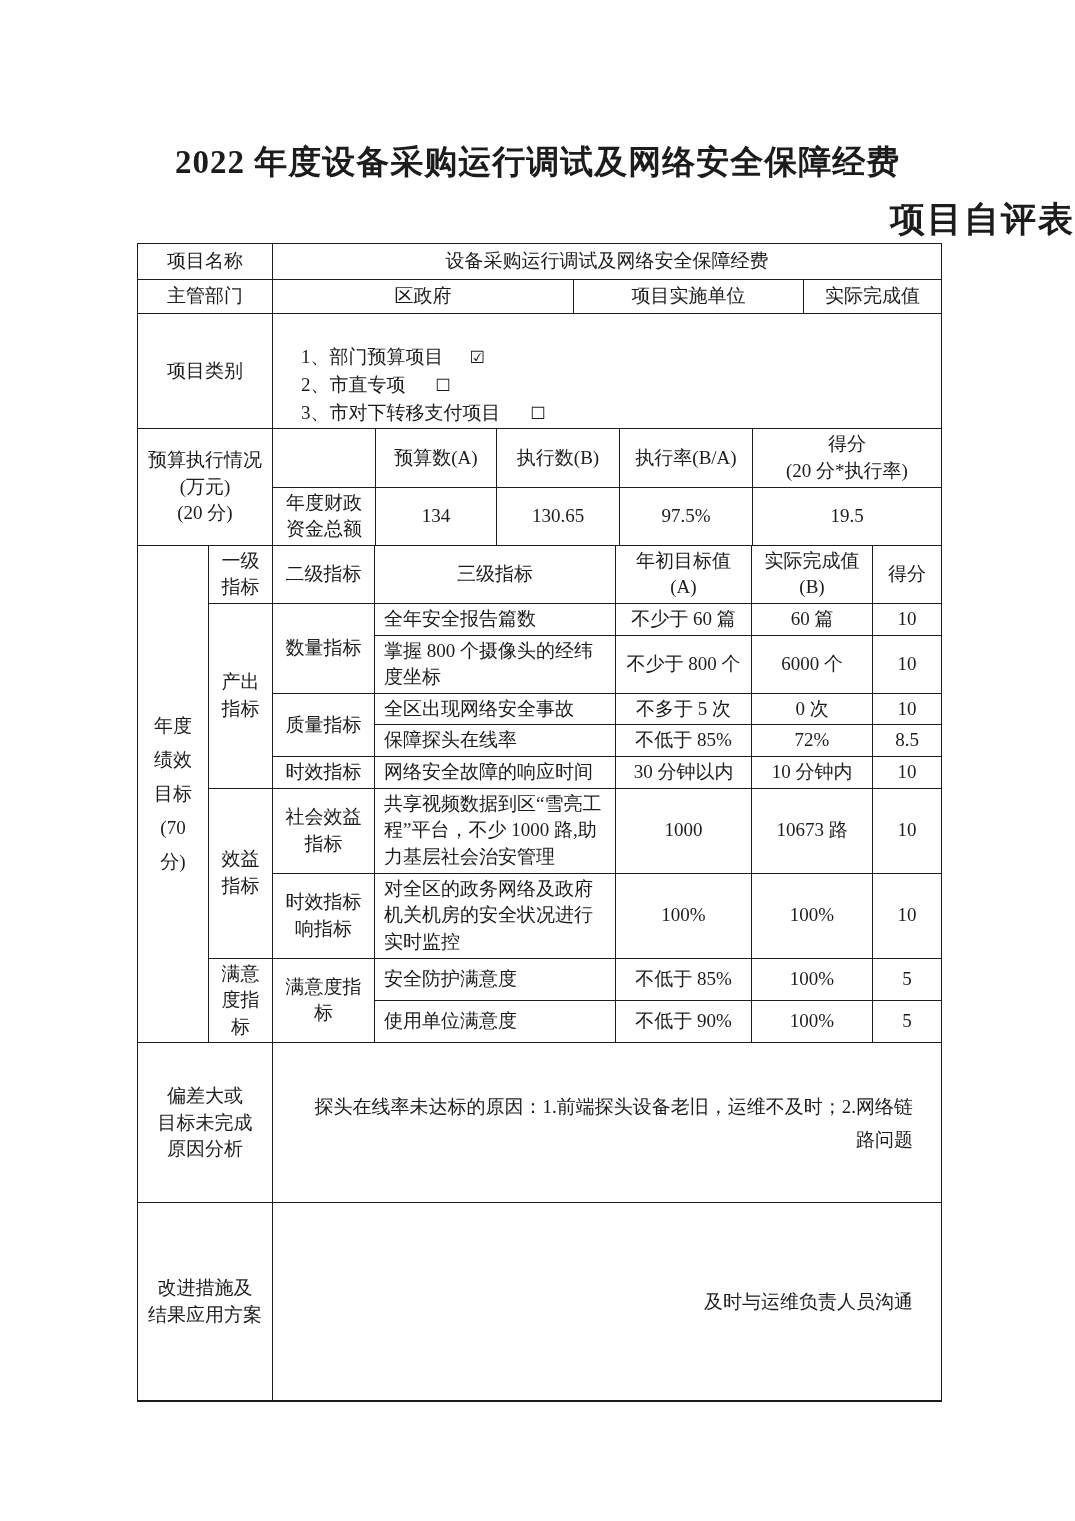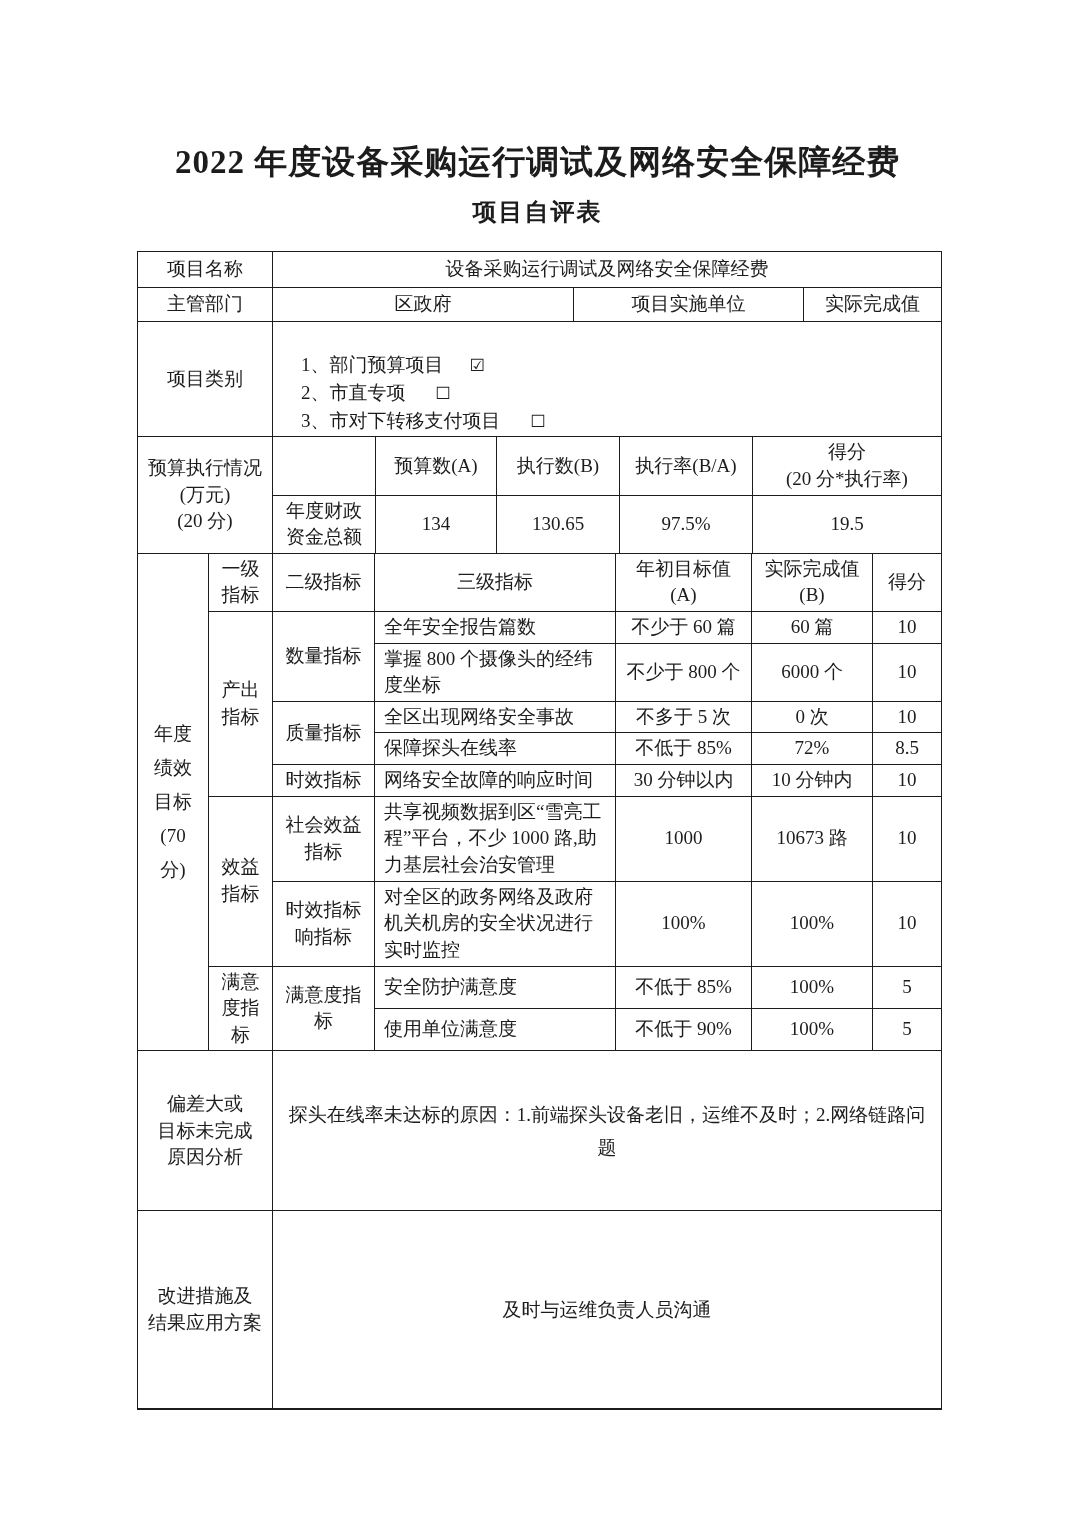--- a/index.html
+++ b/index.html
@@ -1,30 +1,30 @@
 <!DOCTYPE html>
 <html><head>
 <meta charset="utf-8">
 <style>
   html,body{margin:0;padding:0;background:#888;}
   .page{position:relative;width:1075px;height:1521px;background:#ffffff;margin:0 auto;
         font-family:"Liberation Serif","DejaVu Serif",serif;color:#1c1c1c;overflow:hidden;}
   .title1{position:absolute;top:140px;left:0;width:100%;text-align:center;
           font-size:33px;font-weight:bold;letter-spacing:1px;}
-  .title2{position:absolute;top:196px;left:0;width:100%;text-align:center;
-          font-size:24px;font-weight:bold;letter-spacing:2px;}
+  .title2{position:absolute;top:196px;left:0;width:100%;text-align:right;
+          font-size:35px;font-weight:bold;letter-spacing:2px;}
   .tablewrap{position:absolute;top:243px;left:137px;width:804px;}
   table{border-collapse:collapse;table-layout:fixed;width:804px;margin-top:-1px;}
-  table.first{margin-top:8px;}
+  table.first{margin-top:0;}
   td{border:1px solid #1c1c1c;text-align:center;vertical-align:middle;
      font-size:19px;line-height:1.4;padding:2px 4px;white-space:pre-line;
      overflow:hidden;}
   .leftal{text-align:left;padding-left:28px;}
   .l3cell{text-align:left;padding-left:9px;padding-right:6px;}
-  .freecell{text-align:center;vertical-align:middle;padding:8px 14px;line-height:1.75;}
+  .freecell{text-align:right;vertical-align:middle;padding:8px 28px;line-height:1.75;}
   .opt{display:inline-flex;align-items:center;margin-right:26px;vertical-align:middle;}
   .opt .box{margin-left:30px;font-family:"DejaVu Sans",sans-serif;font-size:17px;line-height:1;}
   .opt.firstopt{width:184px;justify-content:space-between;}
   .opt.firstopt .box{margin-left:0;}
   .lastrow td{border-bottom-width:2px;}
   .seclabel{line-height:1.8;}
 </style>
 </head>
 <body>
 

